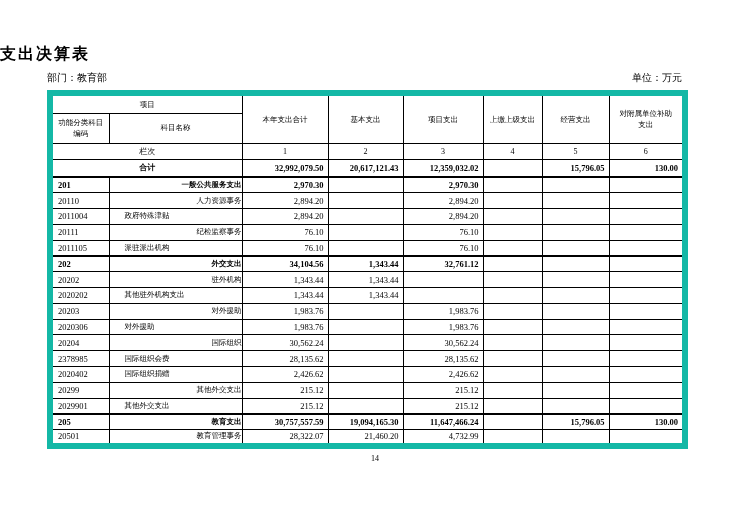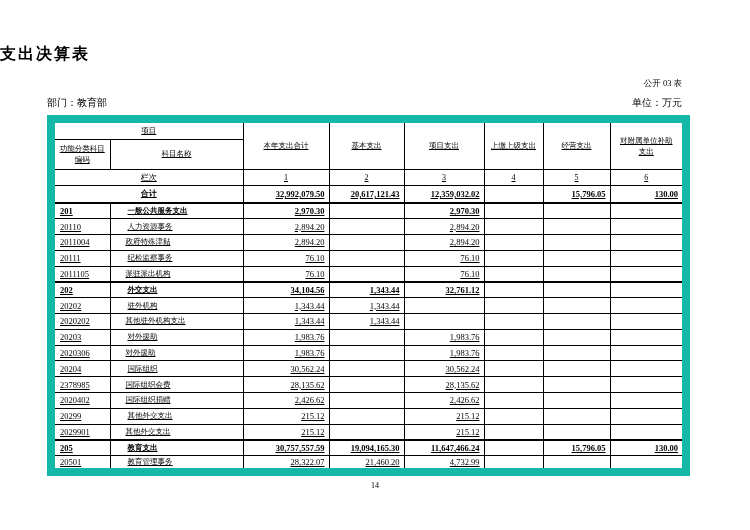--- a/index.html
+++ b/index.html
@@ -15,21 +15,21 @@
     letter-spacing:2px; padding-top:44px; width:750px;
     margin-left:-47px;
   }
   .form-no { text-align:right; font-size:8.5px; margin-top:13px; }
   .meta-line {
     display:flex; justify-content:space-between;
     font-size:10px; margin-top:6px; margin-bottom:5px;
   }
   table {
     border-collapse:collapse; table-layout:fixed;
-    width:635px; border:8px solid #14b8a6;text-decoration:underline;
+    width:635px; border:6px solid #14b8a6;
   }
   col.c1{width:59px;} col.c2{width:133px;} col.c3{width:86px;}
   col.c4{width:75px;} col.c5{width:80px;} col.c6{width:59px;}
   col.c7{width:67px;} col.c8{width:76px;}
   th, td {
     border:1px solid #000; padding:0; margin:0;
     overflow:hidden; vertical-align:middle;
   }
   thead th {
     font-weight:normal; font-size:7.5px; text-align:center;
@@ -39,40 +39,39 @@
   thead tr.hr2 { height:30px; }
   th.subsidy { padding:0 9px; }
   tr.lanci { height:16px; }
   tr.lanci td { font-size:8px; text-align:center; }
   tr.grand-total { height:18px; }
   tr.grand-total td { font-weight:bold; }
   tr.grand-total td.lbl { font-size:8px; text-align:center;margin-left:48px; }
   tbody tr.data-row { height:15.8px; }
   td.code { font-size:8.5px; text-align:left; padding-left:5px; white-space:nowrap; }
   td.name { font-size:7.5px; text-align:left; white-space:nowrap; }
-  td.name.ind1, td.name.ind2 { padding-left:17px; }
+  td.name.ind1, td.name.ind2 { padding-left:17px;text-align:right; }
   td.name.ind3 { padding-left:15px; }
   td.num {
     font-size:8.5px; text-align:right; padding-right:4px; white-space:nowrap;
   }
   tr.bold-row td { font-weight:bold; }
   tr.thick-top td { border-top-width:2px; }
   .page-number {
     text-align:center; font-size:8px; margin-top:5px; width:750px;
     margin-left:-47px;
   }
 </style>
 </head>
 <body>
 
 <div class="sheet">
 
   <div class="title">支出决算表</div>
 
-  <div class="form-no">公开 03 表</div>
 
   <div class="meta-line">
     <span>部门：教育部</span>
     <span>单位：万元</span>
   </div>
 
   <table>
     <colgroup>
       <col class="c1">
         <col class="c2">

